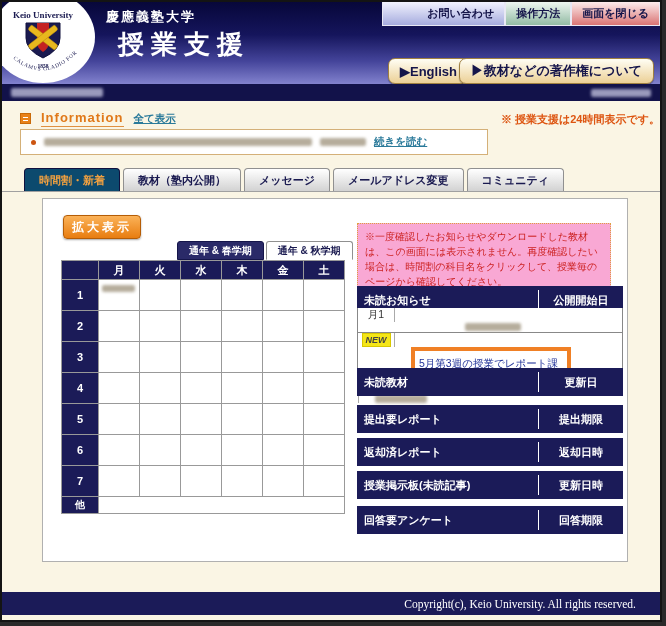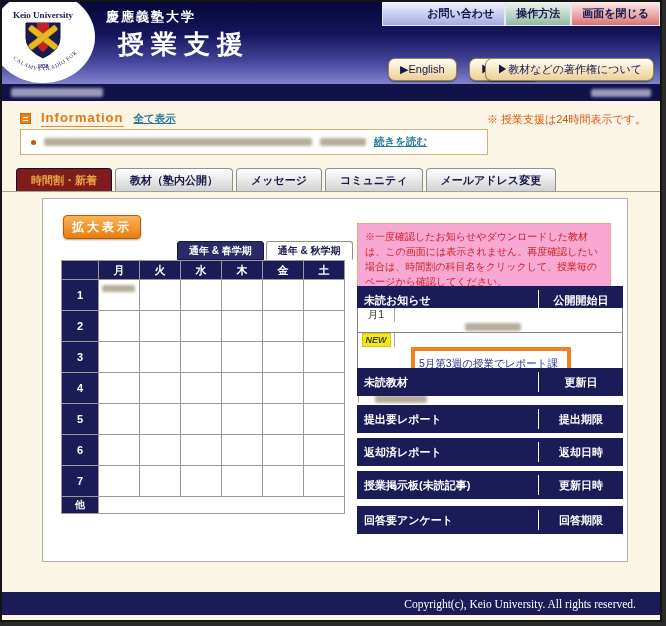--- a/index.html
+++ b/index.html
@@ -16,48 +16,48 @@
   .app-title { position:absolute; left:116px; top:25px; color:#fff; font-size:26px; font-weight:bold; letter-spacing:7px; }
 
   .top-btns { position:absolute; top:0; right:0; display:flex; }
   .top-btn { height:24px; padding:0 10px; display:flex; align-items:center; font-size:11px; font-weight:bold;
              color:#15154a; border:1px solid #e8e8f4; border-top:none; cursor:pointer; }
   .top-btn.contact { background:linear-gradient(#f2f3ff,#a6acde);padding-left:44px; }
   .top-btn.howto   { background:linear-gradient(#eef7f1,#93bba4); }
   .top-btn.close   { background:linear-gradient(#fdecec,#d97474); }
 
   .cream-btn { background:linear-gradient(#fffef4,#ecd096); border:1px solid #a08040; border-radius:7px;
-               color:#15154a; font-size:11px; font-weight:normal; padding:3px 11px; cursor:pointer;
+               color:#15154a; font-size:13px; font-weight:bold; padding:3px 11px; cursor:pointer;
                box-shadow:0 1px 1px rgba(0,0,0,.4); white-space:nowrap; }
   .lang-row { position:absolute; top:56px; left:386px; display:flex; gap:12px; }
   .copy-link { position:absolute; top:56px; right:6px; }
 
   
   .user-bar { position:absolute; top:82px; left:0; right:0; height:17px; background:#12124a;
               display:flex; align-items:center; justify-content:space-between; padding:0 9px; }
   .redact { background:#9a9abo; background:#9a9abc; border-radius:2px; filter:blur(1.6px); }
   .redact.on-light { background:#b6ad9c; }
 
   
   .info-head { position:absolute; top:108px; left:18px; display:flex; align-items:center; gap:10px; }
   .info-icon { width:11px; height:11px; background:#e8821a; border:1px solid #c96a08; position:relative; }
   .info-icon::before { content:""; position:absolute; left:2px; right:2px; top:3px; height:1px; background:#fff; box-shadow:0 3px 0 #fff; }
   .info-title { color:#e07818; font-size:13px; font-weight:bold; border-bottom:1px solid #e09040; padding-bottom:1px; letter-spacing:1px; }
   .link-teal { color:#2a7a9a; font-size:10.5px; font-weight:bold; text-decoration:underline; cursor:pointer; }
-  .hours-note { position:absolute; top:110px; right:14px; color:#dd5511; font-size:11px; }
+  .hours-note { position:absolute; top:110px; right:0; color:#dd5511; font-size:11px;font-weight:bold; }
   .info-box { position:absolute; top:127px; left:18px; width:468px; height:26px; background:#fff;
               border:1px solid #d4b078; display:flex; align-items:center; gap:8px; padding:0 10px; }
   .bullet { width:5px; height:5px; border-radius:50%; background:#cc5511; flex:none; }
 
   
   .tabs { position:absolute; top:166px; left:0; right:0; height:24px; border-bottom:1px solid #a0a0a0;
           display:flex; gap:3px; padding-left:14px; align-items:flex-end; }
   .tab { height:23px; padding:0 14px; display:flex; align-items:center; font-size:11px; font-weight:bold;
          border-radius:4px 4px 0 0; cursor:pointer; white-space:nowrap; }
-  .tab.active { background:#7f1d1d; color:#f0a040; border:1px solid #10103e; border-bottom:none; }
+  .tab.active { background:#0c4a6e; color:#f0a040; border:1px solid #10103e; border-bottom:none;margin-left:8px; }
   .tab.inactive { background:linear-gradient(#ffffff,#d2d2d2); color:#1a1a50; border:1px solid #909090; border-bottom:none; }
 
   
   .main-box { position:absolute; top:196px; left:40px; width:586px; height:364px; background:#fff;
               border:1px solid #b0b0b0; }
   .enlarge { position:absolute; top:16px; left:20px; width:78px; height:24px;
              background:linear-gradient(#fbb258,#e87d10); border:1px solid #b55d06; border-radius:4px;
              color:#fff; font-weight:bold; font-size:12px; letter-spacing:3px; cursor:pointer;
              box-shadow:0 1px 2px rgba(0,0,0,.35); display:flex; align-items:center; justify-content:center; }
   .sem-tabs { position:absolute; top:42px; left:134px; display:flex; align-items:flex-end; }
@@ -157,22 +157,22 @@
     <span class="bullet"></span>
     <span class="redact on-light" style="width:268px;height:8px;"></span>
     <span class="redact on-light" style="width:46px;height:8px;"></span>
     <span class="link-teal">続きを読む</span>
   </div>
 
   <div class="tabs">
     <div class="tab active">時間割・新着</div>
     <div class="tab inactive">教材（塾内公開）</div>
     <div class="tab inactive">メッセージ</div>
+    <div class="tab inactive">メールアドレス変更</div>
     <div class="tab inactive">コミュニティ</div>
-    <div class="tab inactive">メールアドレス変更</div>
   </div>
 
   <div class="main-box">
 
     <button class="enlarge">拡大表示</button>
 
     <div class="sem-tabs">
       <div class="sem-tab spring">通年 &amp; 春学期</div>
       <div class="sem-tab fall">通年 &amp; 秋学期</div>
     </div>

